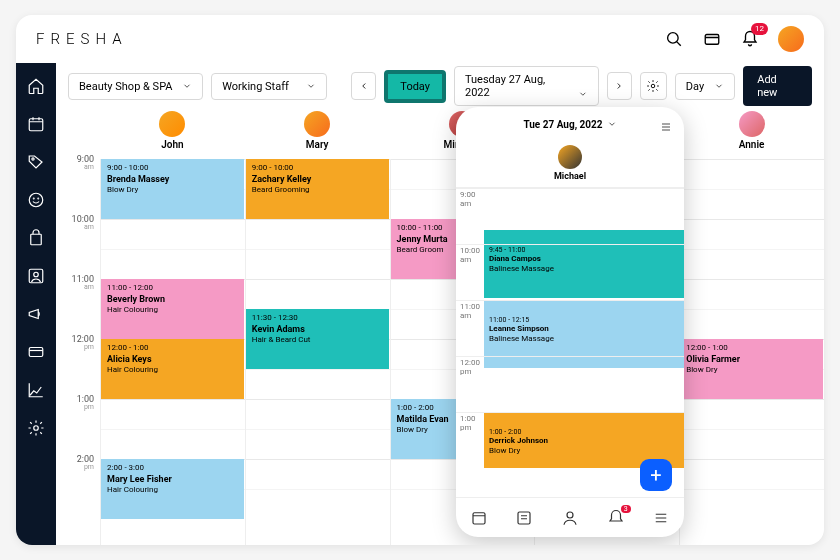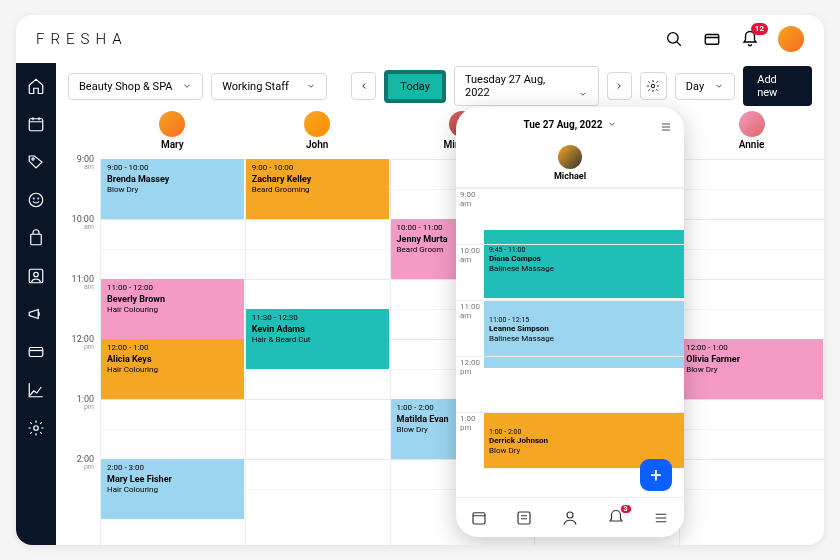--- a/index.html
+++ b/index.html
@@ -3,21 +3,21 @@
 <meta charset="utf-8">
 <style>
 *{box-sizing:border-box;margin:0;padding:0;font-family:-apple-system,BlinkMacSystemFont,"Segoe UI",Roboto,sans-serif}
 body{background:#f5f5f5;width:840px;height:560px;overflow:hidden}
 .app{background:#fff;border-radius:16px;width:808px;height:530px;margin:15px auto;box-shadow:0 2px 8px rgba(0,0,0,.08);position:relative;overflow:hidden}
 .topbar{display:flex;align-items:center;justify-content:space-between;padding:12px 20px;height:48px}
 .logo{font-weight:300;letter-spacing:6px;font-size:15px;color:#000}
 .topbar-icons{display:flex;align-items:center;gap:18px}
 .icon-btn{width:20px;height:20px;display:flex;align-items:center;justify-content:center;cursor:pointer;position:relative}
 .icon-btn svg{width:18px;height:18px;stroke:#000;fill:none;stroke-width:1.8}
-.badge{position:absolute;top:-6px;right:-8px;background:#e6123c;color:#fff;font-size:8px;font-weight:700;padding:1px 4px;border-radius:6px;line-height:1.2}
+.badge{position:absolute;top:-6px;right:-8px;background:#e6123c;color:#fff;font-size:8px;font-weight:400;padding:1px 4px;border-radius:6px;line-height:1.2}
 .avatar-top{width:26px;height:26px;border-radius:50%;background:linear-gradient(135deg,#f5a623,#f76b1c)}
 .sidebar{position:absolute;left:0;top:48px;bottom:0;width:40px;background:#0a1628;display:flex;flex-direction:column;align-items:center;padding-top:14px;gap:20px}
 .sidebar .nav-icon{width:18px;height:18px;cursor:pointer}
 .sidebar .nav-icon svg{width:100%;height:100%;stroke:#fff;fill:none;stroke-width:1.6}
 .content{position:absolute;left:40px;top:48px;right:0;bottom:0;overflow:hidden}
 .toolbar{display:flex;align-items:center;gap:8px;padding:8px 12px;height:46px}
 .dd{border:1px solid #d8d8d8;border-radius:4px;padding:6px 10px;font-size:11px;display:flex;align-items:center;gap:6px;cursor:pointer;background:#fff}
 .dd.wide{width:140px;justify-content:space-between}
 .dd.med{width:120px;justify-content:space-between}
 .chevbtn{border:1px solid #d8d8d8;border-radius:4px;width:26px;height:28px;display:flex;align-items:center;justify-content:center;cursor:pointer;background:#fff}
@@ -193,26 +193,26 @@
           <span class="chev"><svg viewBox="0 0 24 24">
               <polyline points="6 9 12 15 18 9"></polyline>
             </svg></span>
         </div>
       <div class="addnew">Add new</div>
     </div>
 
     <div class="calendar">
       <div class="staff-row" id="staff-row">
           <div class="staff">
+            <div class="av" style="background:linear-gradient(135deg,#f5a623,#ff8c00)"></div>
+            <div class="nm">John</div>
+          </div>
+          <div class="staff">
             <div class="av" style="background:linear-gradient(135deg,#f5a623,#f76b1c)"></div>
             <div class="nm">Mary</div>
-          </div>
-          <div class="staff">
-            <div class="av" style="background:linear-gradient(135deg,#f5a623,#ff8c00)"></div>
-            <div class="nm">John</div>
           </div>
           <div class="staff">
             <div class="av" style="background:linear-gradient(135deg,#d66,#a33)"></div>
             <div class="nm">Miranda</div>
           </div>
           <div class="staff">
             <div class="av" style="background:linear-gradient(135deg,#ffc,#333)"></div>
             <div class="nm">Michael</div>
           </div>
           <div class="staff">

